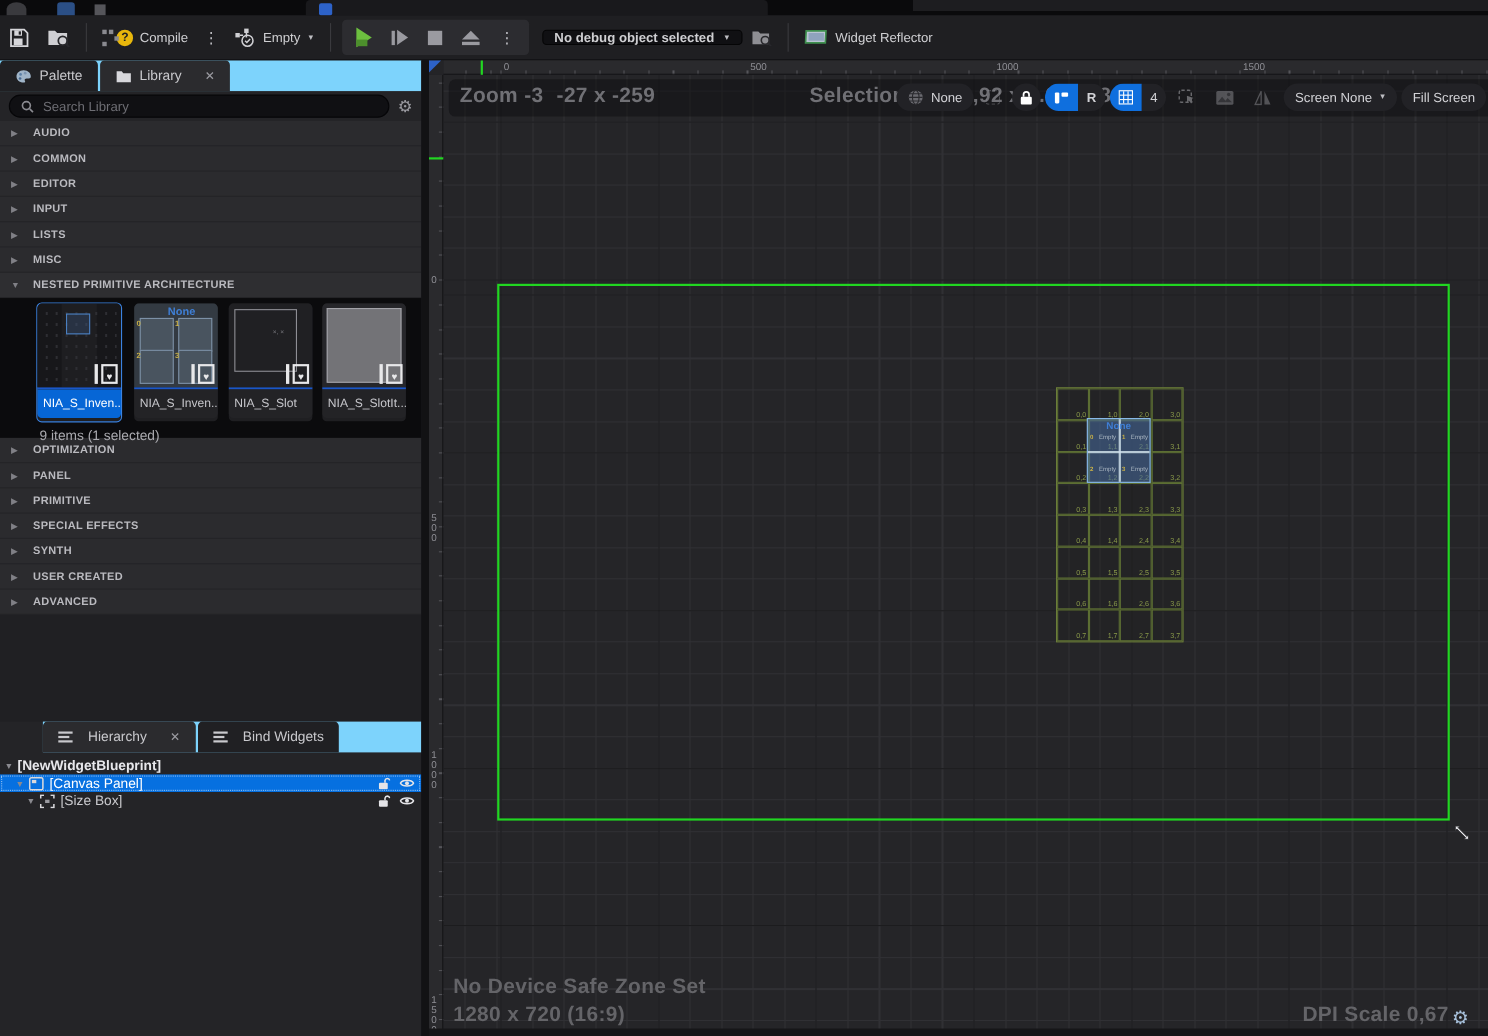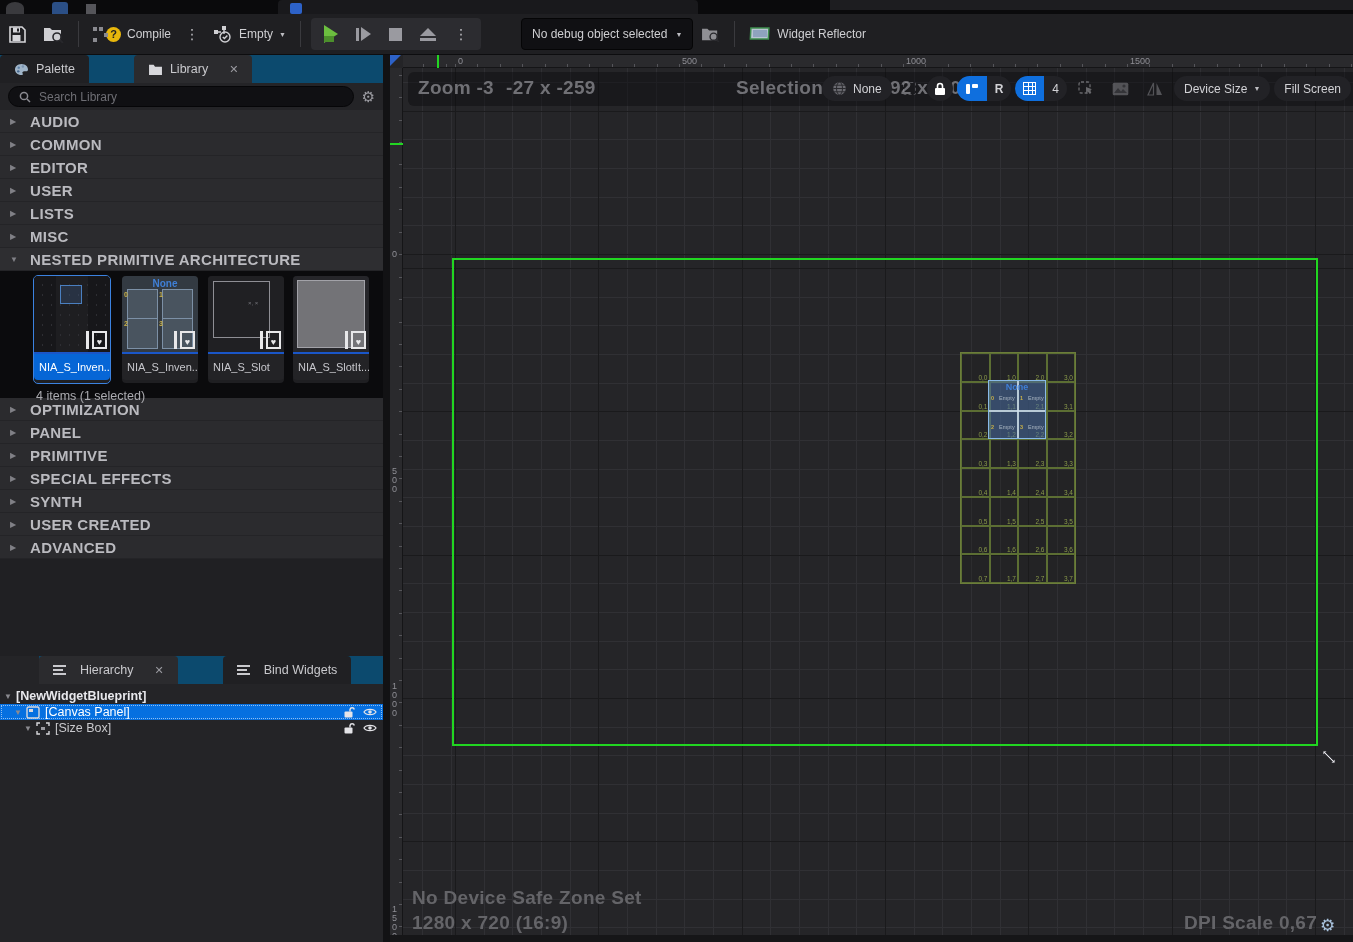--- a/index.html
+++ b/index.html
@@ -20,54 +20,54 @@
   
   #toolbar { left:0; top:14px; width:1353px; height:41px; background:#1f1f22; border-bottom:1px solid #0d0d0f;
     display:flex; align-items:center; color:#cfcfd2; font-size:12px; }
   .tbtn { display:flex; align-items:center; gap:6px; padding:0 8px; height:30px; border-radius:4px; cursor:pointer; }
   .tsep { width:1px; height:26px; background:#3a3a3e; margin:0 6px; }
   .kebab { color:#bdbdc2; font-size:14px; padding:0 6px; letter-spacing:0; }
   .chev { font-size:7px; color:#bdbdc2; }
   #playgroup { display:flex; align-items:center; background:#2c2c30; border-radius:4px; height:32px; padding:0 4px; margin-left:4px; }
   #playgroup .pg { padding:0 9px; display:flex; align-items:center; height:100%; }
   #debugsel { display:flex; align-items:center; gap:8px; background:#101013; border:1px solid #050506;
-    border-radius:4px; height:32px; padding:0 10px; margin-left:40px; color:#cfcfd2; }
+    border-radius:4px; height:14px; padding:0 10px; margin-left:12px; color:#cfcfd2;font-weight:bold; }
   .icon-stop { width:13px; height:13px; background:#9a9aa0; }
   .icon-play { width:0; height:0; border-left:14px solid #6cbf3f; border-top:9px solid transparent; border-bottom:9px solid transparent; position:relative; }
   .playfilm { position:absolute; left:-14px; top:2px; width:10px; height:6px; background:#4c8f2c; }
   .icon-step { display:flex; align-items:center; gap:2px; }
   .icon-step .bar { width:3px; height:13px; background:#9a9aa0; }
   .icon-step .tri { width:0; height:0; border-left:10px solid #9a9aa0; border-top:7px solid transparent; border-bottom:7px solid transparent; }
   .icon-eject { display:flex; flex-direction:column; align-items:center; gap:2px; }
   .icon-eject .tri { width:0; height:0; border-bottom:8px solid #9a9aa0; border-left:8px solid transparent; border-right:8px solid transparent; }
   .icon-eject .bar { width:16px; height:3px; background:#9a9aa0; }
   .qbadge { width:15px; height:15px; border-radius:50%; background:#e8b70c; color:#222; font-weight:bold; font-size:11px;
     display:flex; align-items:center; justify-content:center; }
   .compgrid { width:15px; height:15px; position:relative; margin-right:-8px;
     background:
       linear-gradient(#8a8a90,#8a8a90) 0 0/4px 4px no-repeat,
       linear-gradient(#8a8a90,#8a8a90) 6px 0/4px 4px no-repeat,
       linear-gradient(#8a8a90,#8a8a90) 11px 6px/4px 4px no-repeat,
       linear-gradient(#8a8a90,#8a8a90) 0 11px/4px 4px no-repeat; }
 
   
   #leftpanel { left:0; top:55px; width:383px; height:887px; background:#242427; }
-  .paneltabs { height:28px; background:#0c4a6e; display:flex;gap:43px; }
+  .paneltabs { height:28px; background:#7dd3fc; display:flex; }
   .ptab { display:flex; align-items:center; gap:7px; padding:0 14px; font-size:12.5px; color:#c9c9cd;
     background:#202023; border-radius:4px 4px 0 0; margin-right:2px; cursor:pointer; }
   .ptab.active { background:#2b2b2e; }
   .ptab .closex { color:#9a9aa0; font-size:11px; margin-left:14px; cursor:pointer; }
   .searchrow { height:27px; display:flex; align-items:center; padding:0 8px; gap:8px; background:#242427; }
   .searchbox { flex:1; display:flex; align-items:center; gap:8px; background:#101013; border:1px solid #060608;
     border-radius:11px; height:21px; padding:0 10px; color:#6e6e74; font-size:12px; }
   .gear { color:#9a9aa0; font-size:15px; cursor:pointer; }
   .catrow { height:23px; display:flex; align-items:center; gap:10px; padding:0 0 0 10px;
     background:#2b2b2e; border-bottom:1px solid #242427; cursor:pointer; }
   .catrow .arr { color:#808086; font-size:8px; width:10px; }
-  .catrow .lbl { color:#bababf; font-size:15px; font-weight:bold; letter-spacing:.3px; }
+  .catrow .lbl { color:#bababf; font-size:10px; font-weight:bold; letter-spacing:.3px; }
 
   #assets { background:#0b0b0d; padding:6px 0 0 0; height:127px; position:relative; }
   .card { position:absolute; top:5px; width:76px; height:107px; border-radius:4px; background:#1f1f22; cursor:pointer; }
   .card .thumb { width:76px; height:76px; border-radius:4px 4px 0 0; position:relative; overflow:hidden; }
   .card .strip { height:2px; background:#1a56c8; }
   .card .clabel { height:26px; display:flex; align-items:center; padding:0 5px; font-size:11px; color:#c6c6cb;
     border-radius:0 0 4px 4px; background:#232326; white-space:nowrap; overflow:hidden; }
   .card.selected { outline:1px solid #3b82e0; }
   .card.selected .clabel { background:#0666d6; color:#fff; }
   .wbadge { position:absolute; right:3px; bottom:3px; width:21px; height:18px; }
@@ -300,21 +300,21 @@
         <div class="catrow">
           <span class="arr">▶</span>
           <span class="lbl">COMMON</span>
         </div>
         <div class="catrow">
           <span class="arr">▶</span>
           <span class="lbl">EDITOR</span>
         </div>
         <div class="catrow">
           <span class="arr">▶</span>
-          <span class="lbl">USER</span>
+          <span class="lbl">INPUT</span>
         </div>
         <div class="catrow">
           <span class="arr">▶</span>
           <span class="lbl">LISTS</span>
         </div>
         <div class="catrow">
           <span class="arr">▶</span>
           <span class="lbl">MISC</span>
         </div>
       </div>
@@ -371,21 +371,21 @@
           <div class="thumb t3">
             <div class="sq"></div>
             <div class="wbadge">
               <span class="vb"></span>
               <span class="bx">♥</span>
             </div>
           </div>
           <div class="strip"></div>
           <div class="clabel">NIA_S_SlotIt...</div>
         </div>
-        <div id="itemsstatus">4 items (1 selected)</div>
+        <div id="itemsstatus">9 items (1 selected)</div>
       </div>
     <div id="cat-bottom">
         <div class="catrow">
           <span class="arr">▶</span>
           <span class="lbl">OPTIMIZATION</span>
         </div>
         <div class="catrow">
           <span class="arr">▶</span>
           <span class="lbl">PANEL</span>
         </div>
@@ -582,21 +582,21 @@
             <circle cx="12" cy="4" r="1.6" fill="#55555a"></circle>
           </svg>
       </div>
       <div class="dpill icononly" style="background:transparent;">
         <svg class="dim" width="16" height="14" viewBox="0 0 16 14">
             <path d="M6.5 1 v12 L1 13 z" fill="none" stroke="#9a9aa0" stroke-width="1.2"></path>
             <path d="M9.5 1 v12 L15 13 z" fill="#9a9aa0"></path>
           </svg>
       </div>
       <div class="dpill">
-        <span>Device Size</span>
+        <span>Screen None</span>
         <span class="chev">▼</span>
       </div>
       <div class="dpill">
         <span>Fill Screen</span>
       </div>
     </div>
   </div>
 
   <div id="selrect" class="abs"></div>
   <svg id="resizeglyph" class="abs" width="18" height="18" viewBox="0 0 18 18">

